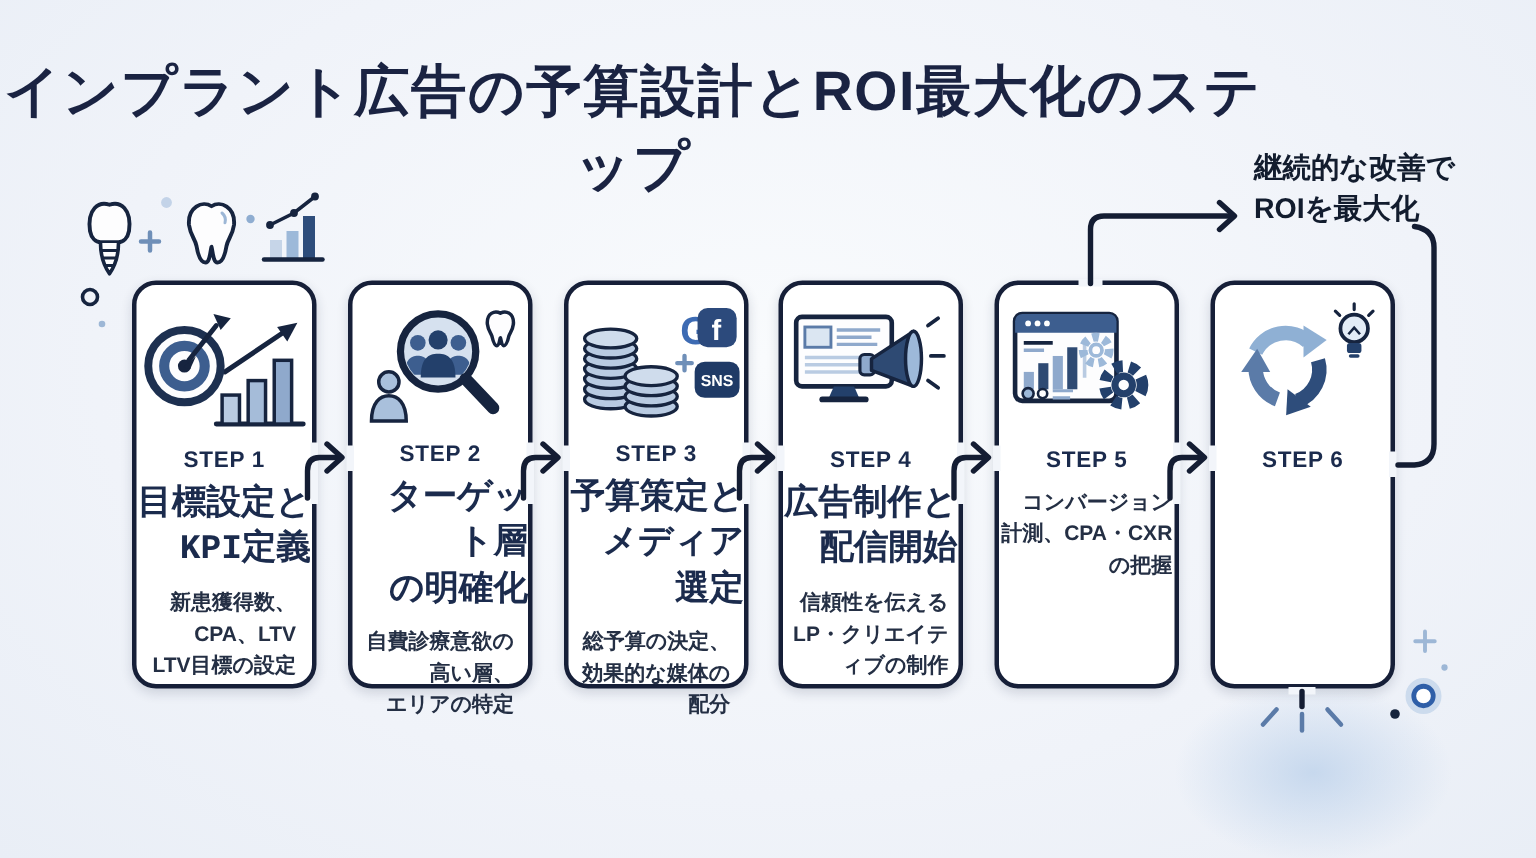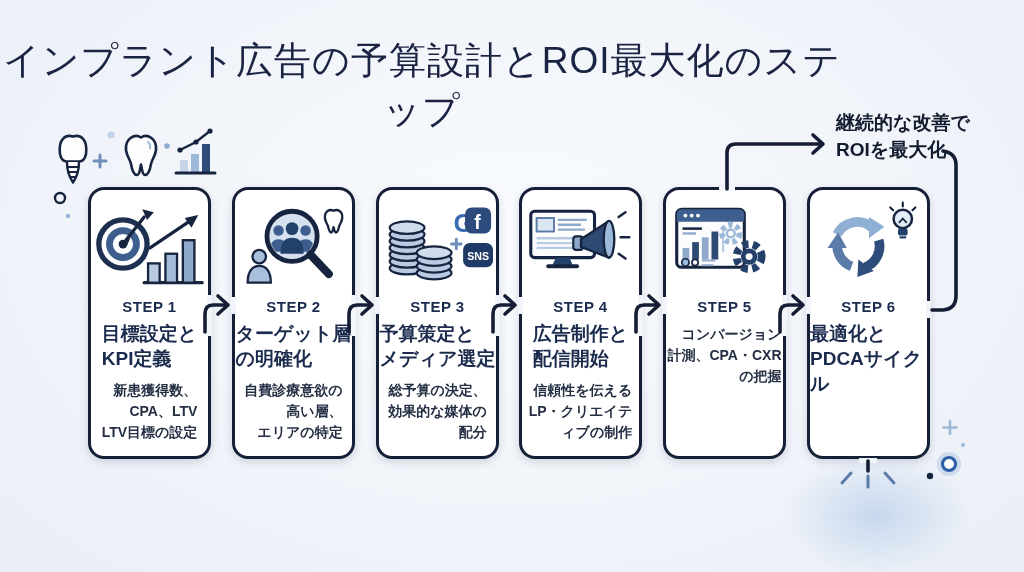--- a/index.html
+++ b/index.html
@@ -3,36 +3,36 @@
 <meta charset="utf-8">
 <style>
   * { margin:0; padding:0; box-sizing:border-box; }
   body { font-family:"Liberation Sans","DejaVu Sans",sans-serif; background:#dfe5ee; }
   .canvas {
     position:relative; width:1024px; height:572px; overflow:hidden;
     background: radial-gradient(ellipse at 50% 42%, #f9fbfd 0%, #f0f3f9 62%, #e9eef6 100%);
   }
   .page-title {
     position:absolute; top:36px; left:0; width:844px; text-align:center;
-    font-size:37px; font-weight:400; color:#1a2342; letter-spacing:1px;
+    font-size:37px; font-weight:700; color:#1a2342; letter-spacing:1px;
   }
   .card {
     position:absolute; top:187px; width:123px; height:272px; background:#ffffff;
     border:3px solid #161f38; border-radius:16px; z-index:1;
     box-shadow:0 3px 8px rgba(25,38,70,.16);
     display:flex; flex-direction:column; align-items:center;
   }
   .card-icon { height:96px; margin-top:8px; display:flex; align-items:center; justify-content:center; }
   .step-label { margin-top:4px; font-size:15px; font-weight:800; color:#1b2b4d; letter-spacing:.5px; text-align:center; }
-  .step-title { margin-top:6px; font-size:19px; font-weight:800; color:#1b2b4d; line-height:1.32; white-space:pre-line; text-align:left; }
+  .step-title { margin-top:6px; font-size:23px; font-weight:800; color:#1b2b4d; line-height:1.32; white-space:pre-line; text-align:right;font-family:Liberation Mono, monospace; }
   .step-desc  { margin-top:9px; font-size:14px; font-weight:600; color:#242f44; line-height:1.5; white-space:pre-line; text-align:right; }
   .overlay { position:absolute; left:0; top:0; z-index:2; pointer-events:none; }
   .deco-topleft { position:absolute; left:40px; top:118px; z-index:1; }
   .annotation {
-    position:absolute; left:836px; top:110px; z-index:2; font-size:19px; font-weight:800;
+    position:absolute; left:836px; top:100px; z-index:2; font-size:19px; font-weight:800;
     color:#121c2e; line-height:1.42; white-space:pre-line;
   }
   .roi-glow {
     position:absolute; left:783px; top:455px; width:185px; height:120px; z-index:0; border-radius:50%;
     background: radial-gradient(closest-side, rgba(186,208,234,.75), rgba(186,208,234,0));
   }
   .roi-label {
     position:absolute; left:791px; top:486px; width:168px; z-index:3; text-align:center;
     font-size:25px; font-weight:800; color:#0f1a2b;
   }
@@ -227,22 +227,20 @@
         <g>
           <path d="M93,5 V1 M83,9 L80,6 M103,9 L106,6" stroke="#16243f" stroke-width="2.2" stroke-linecap="round"></path>
           <circle cx="93" cy="18" r="9.5" fill="#e3ecf6" stroke="#16243f" stroke-width="2.6"></circle>
           <path d="M89,22 L93,17.5 L97,22" fill="none" stroke="#16243f" stroke-width="1.8"></path>
           <rect x="88" y="28" width="10" height="7" rx="2" fill="#23406b"></rect>
           <path d="M90.5,37 H95.5" stroke="#23406b" stroke-width="2.4" stroke-linecap="round"></path>
         </g>
       </svg>
     </div>
     <div class="step-label">STEP 6</div>
-    <div class="step-title">最適化と
-PDCAサイクル</div>
   </div>
 
   <div class="annotation">継続的な改善で
 ROIを最大化</div>
 
 
   <svg class="overlay" width="1024" height="572" viewBox="0 0 1024 572">
     <g fill="#f2f5fa">
       <rect x="207" y="295" width="5" height="41"></rect>
         <rect x="231" y="297" width="5" height="17"></rect>

